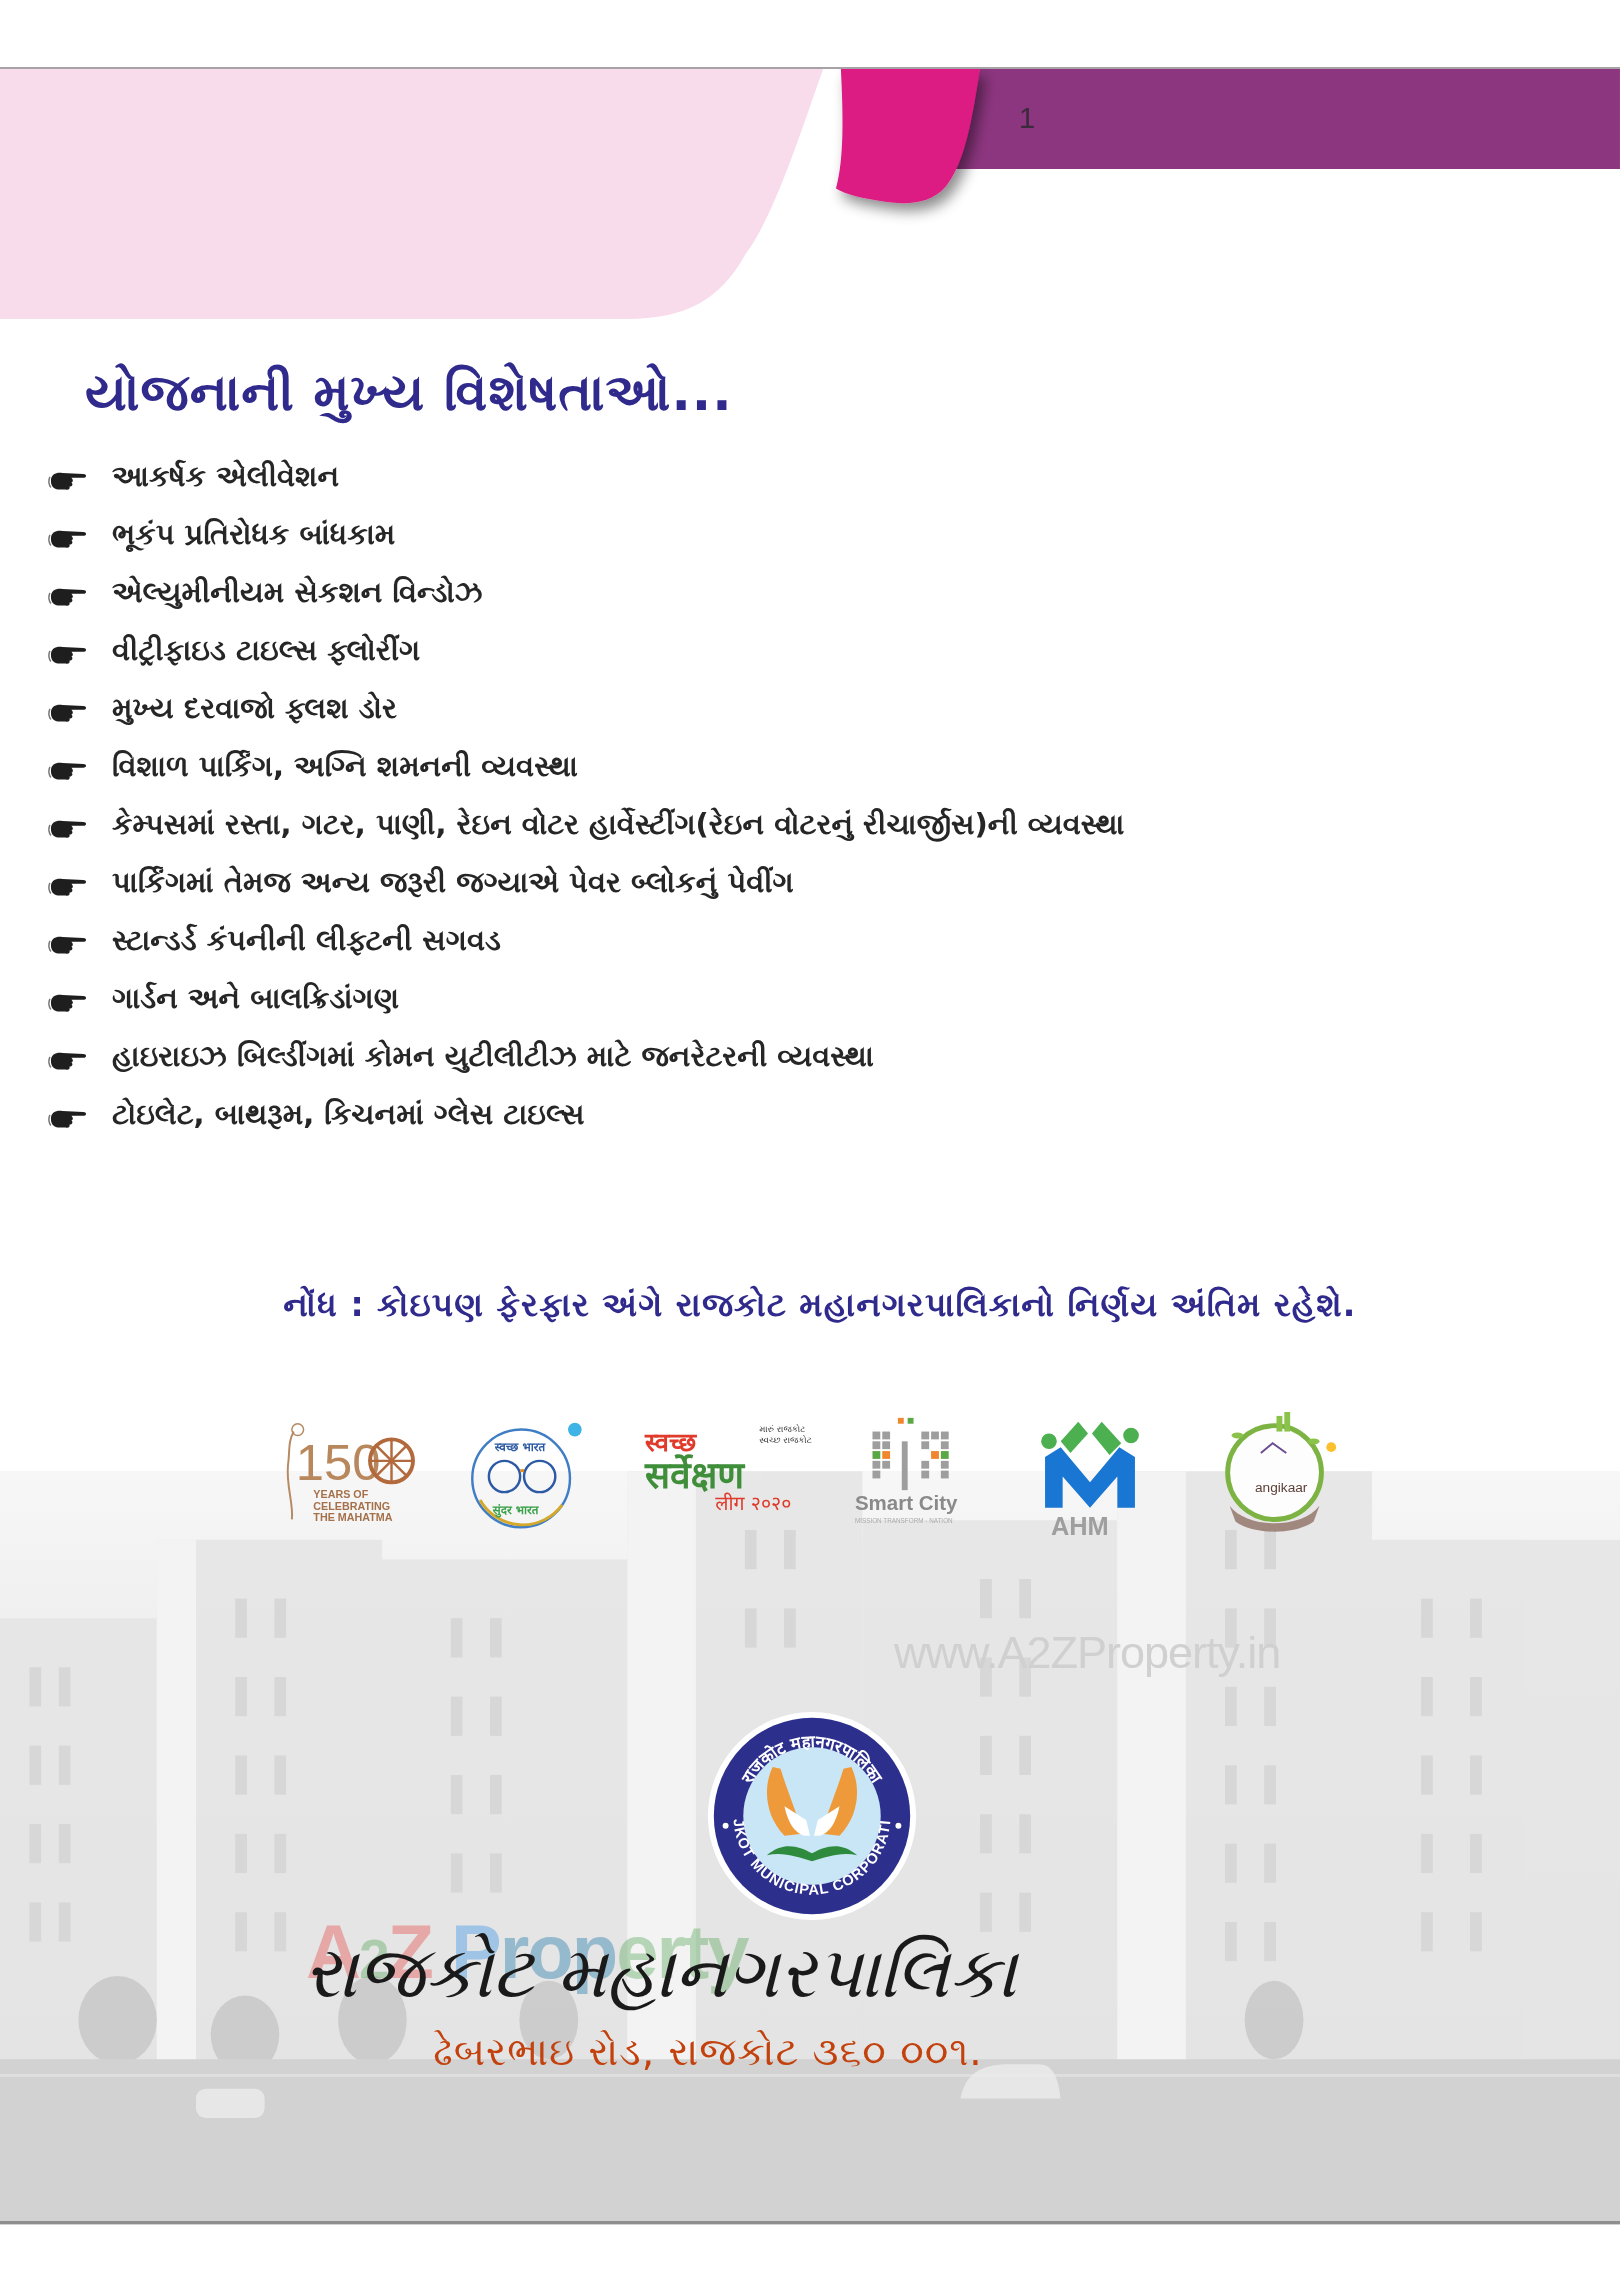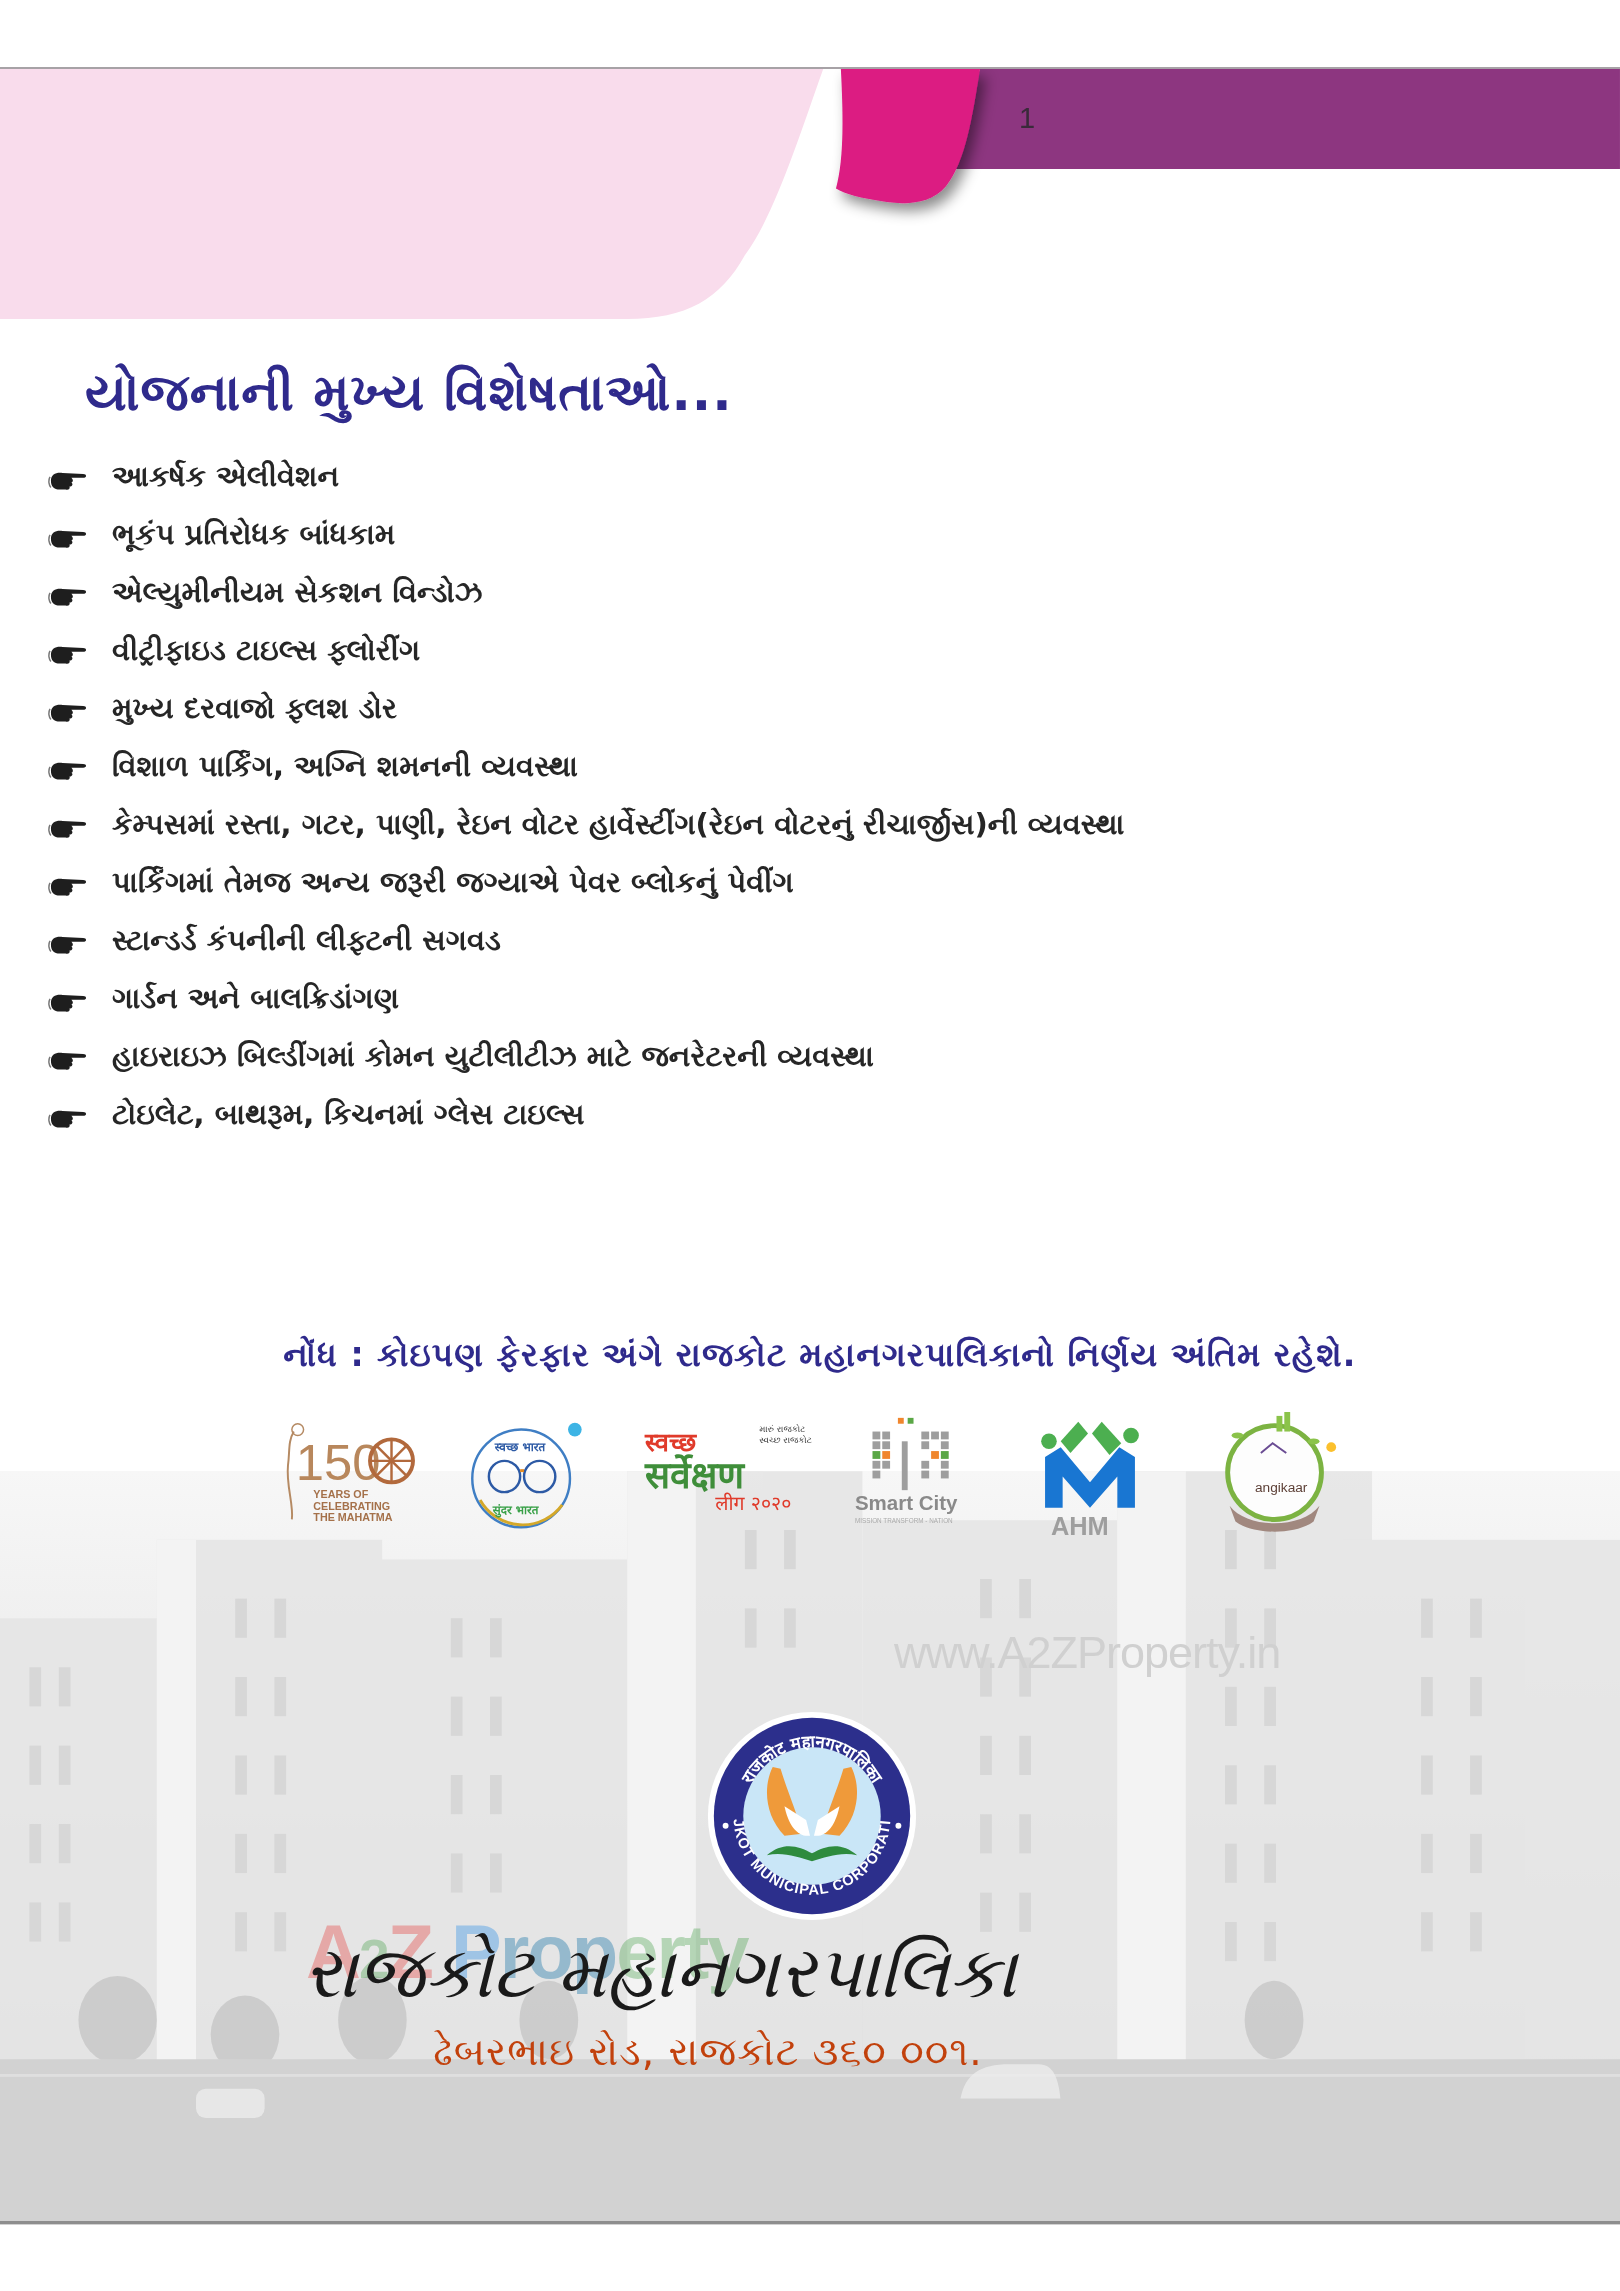--- a/index.html
+++ b/index.html
@@ -16,21 +16,21 @@
   
   .title { position: absolute; left: 45px; top: 294px; font-size: 51px; font-weight: bold; color: #2f2a8c; letter-spacing: 1px; white-space: nowrap; margin-left: 40px; }
 
   
   .features { position: absolute; left: 2px; top: 382px; width: 1274px; list-style: none; }
   .feature { position: relative; height: 58px; display: flex; align-items: center; }
   .feature .hand { position: absolute; left: 46px; top: 17.6px; width: 41px; height: 23.5px; }
   .feature .txt { position: absolute; left: 110px; top: 7.8px; font-size: 29px; font-weight: bold; color: #262626; white-space: nowrap; }
 
   
-  .note { position: absolute; left: 0; width: 1620px; top: 1266px; text-align: center; font-size: 33px; font-weight: bold; color: #2f2a8c; letter-spacing: 1px; white-space: nowrap; padding-left: 19.6px; }
+  .note { position: absolute; left: 0; width: 1620px; top: 1216px; text-align: center; font-size: 33px; font-weight: bold; color: #2f2a8c; letter-spacing: 1px; white-space: nowrap; padding-left: 19.6px; }
 
   
   .bg-city { position: absolute; left: 0; top: 1402px; width: 1620px; height: 757px; background: linear-gradient(#f7f7f7 0%, #ececec 30%, #dcdcdc 70%, #cfcfcf 100%); }
   .bg-city svg { position: absolute; left: 0; top: 0; }
 
   
   .logos { position: absolute; left: 0; top: 1343px; width: 1620px; height: 127px; }
   .logo { position: absolute; top: 0; height: 127px; }
 
   .watermark { position: absolute; left: 882px; top: 1558px; font-family: "Liberation Sans", sans-serif; font-size: 45px; color: #d0d0d0; letter-spacing: -1px; white-space: nowrap; margin-left: 12px; }

